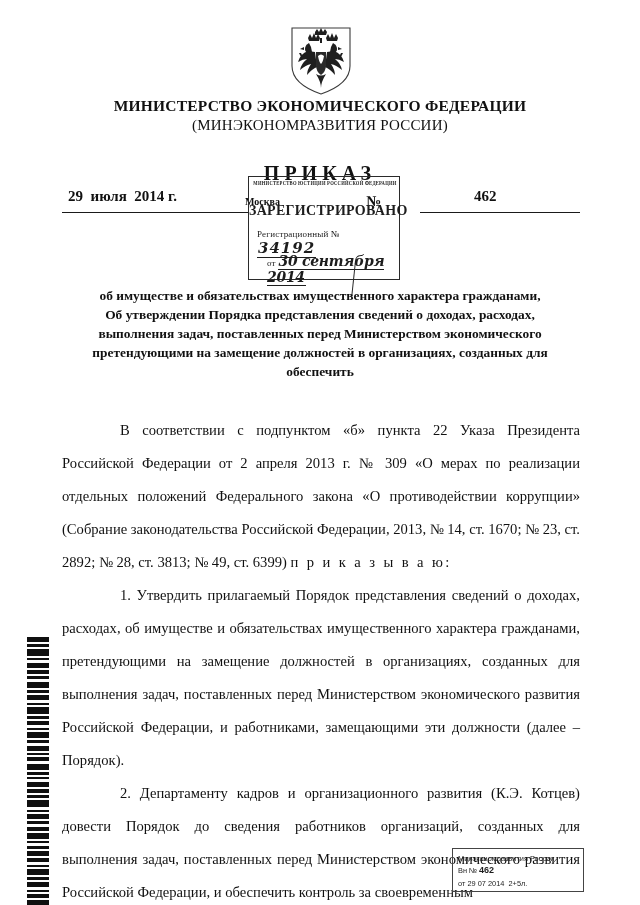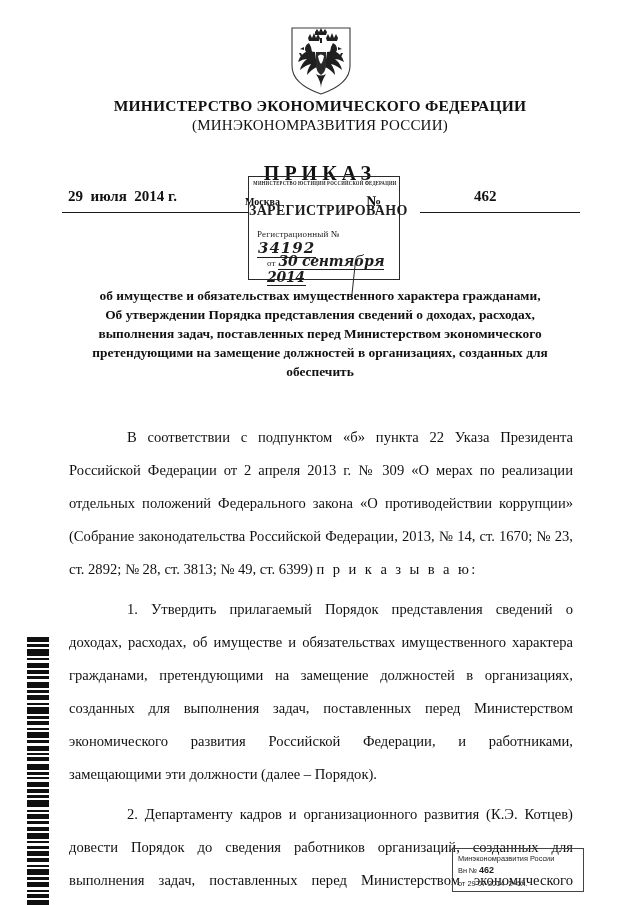--- a/index.html
+++ b/index.html
@@ -195,21 +195,21 @@
   
   .body-block {
     position: absolute;
     left: 62px;
     top: 414px;
     width: 518px;
     font-size: 14.6px;
     line-height: 33px;
   }
   .body-block p {
-    margin: 7px;
+    margin: 0;
     text-align: justify;
     text-indent: 58px;
     text-justify: inter-word;
   }
   .body-block p.para-gap { margin-top: 0; }
   .spaced-cmd { letter-spacing: 2.4px; }
 
   
   .barcode {
     position: absolute;

